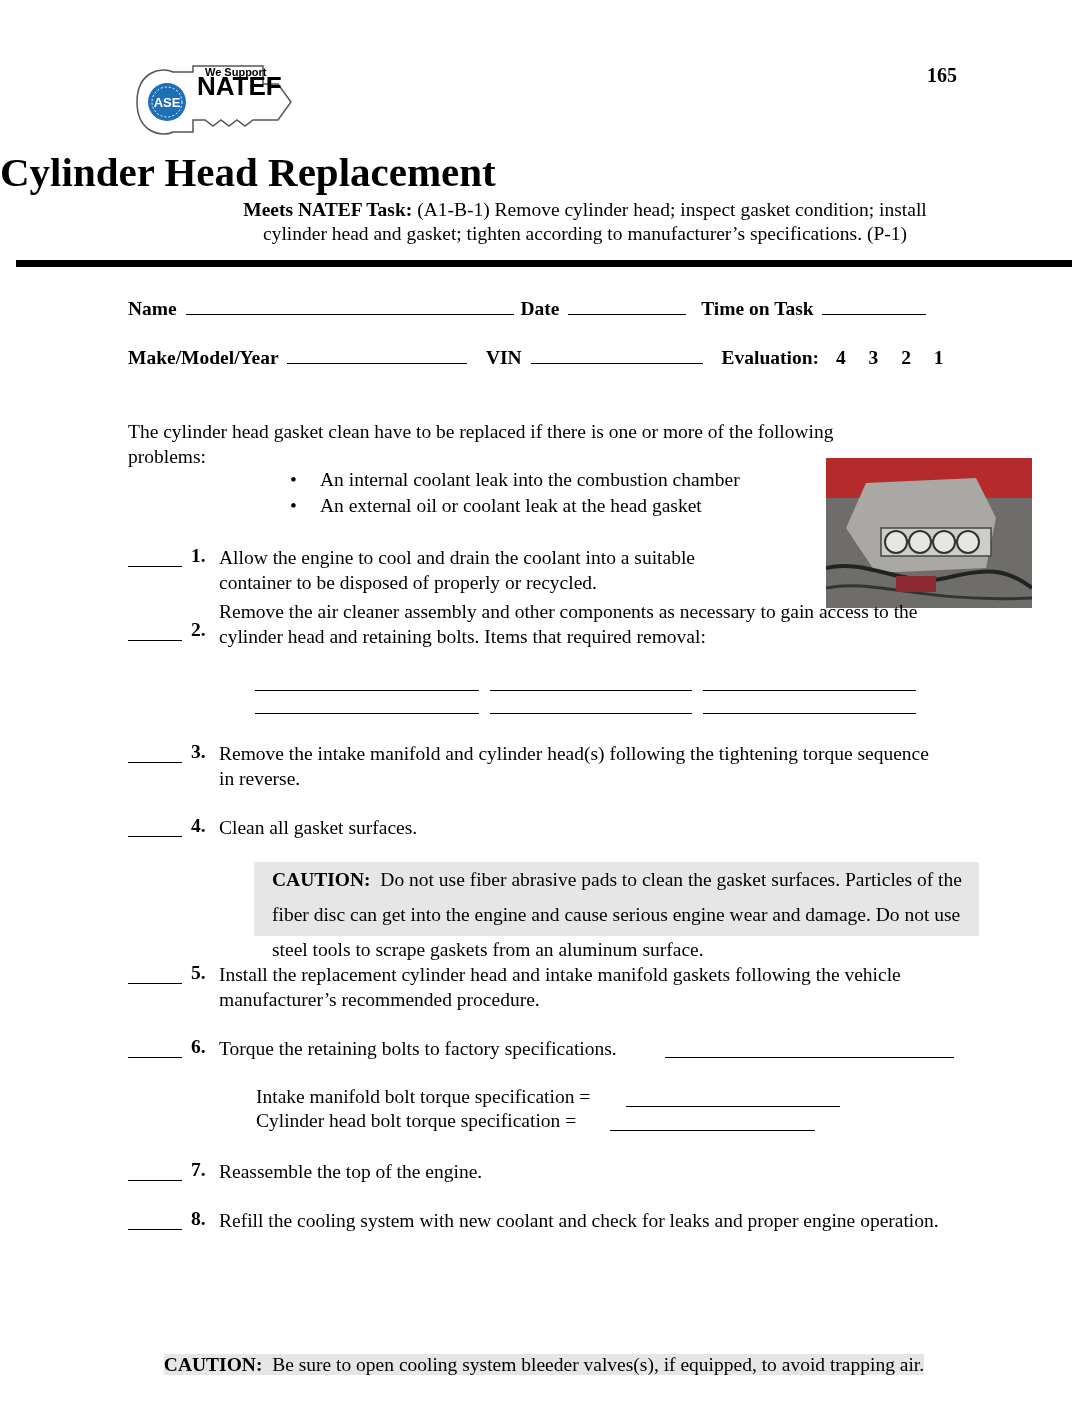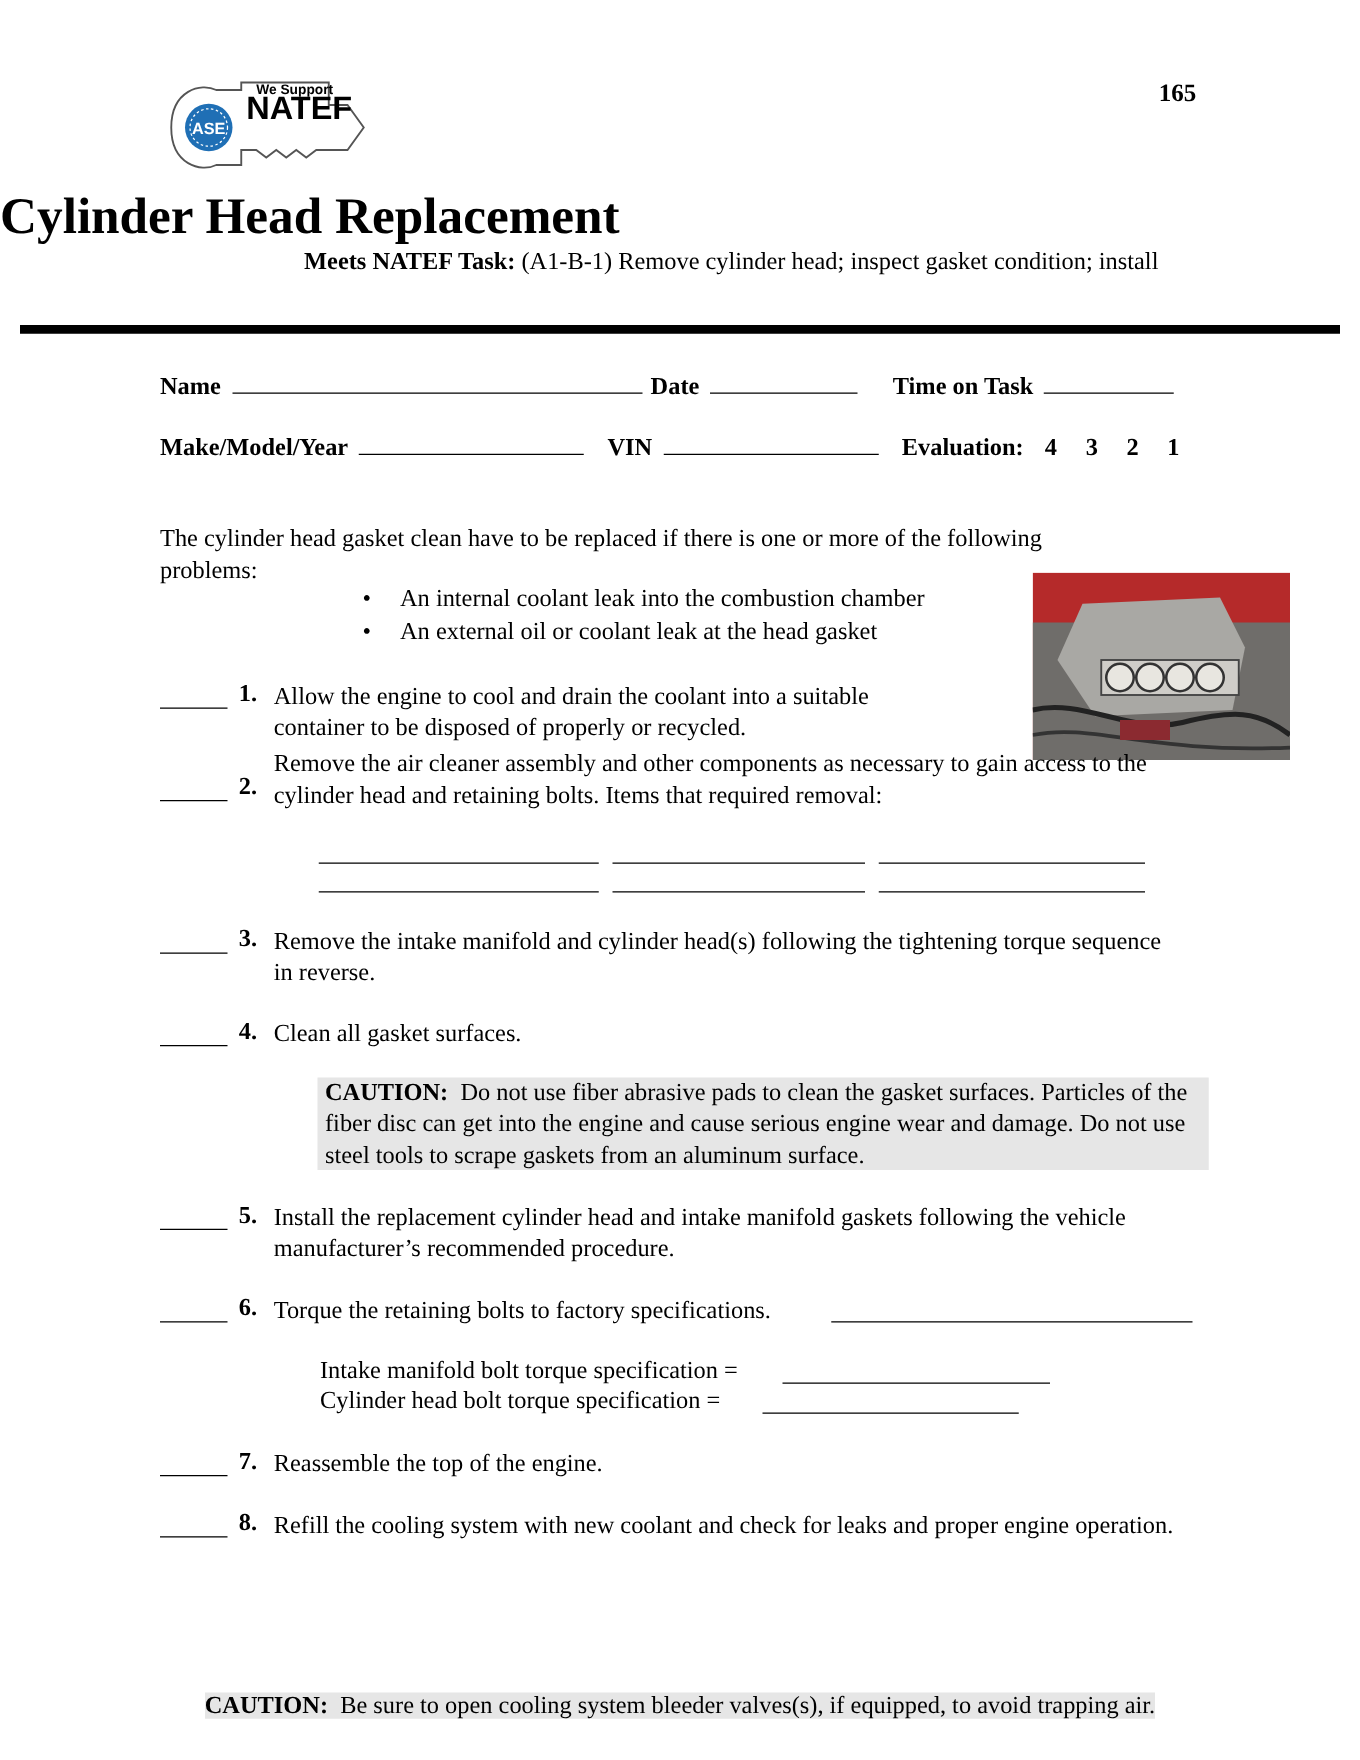--- a/index.html
+++ b/index.html
@@ -14,21 +14,21 @@
   .rule { left:16px; top:260px; width:1056px; height:7px; background:#000; }
   .field-row { font-size:19.5px; font-weight:bold; white-space:nowrap; }
   .blank { display:inline-block; border-bottom:1.5px solid #000; height:18px; vertical-align:baseline; }
   .p { font-size:19.5px; line-height:25px; }
   .bullet-li { font-size:19.5px; }
   .bullet-dot { position:absolute; left:-30px; }
   .step-line { position:absolute; left:128px; width:54px; border-bottom:1.5px solid #000; }
   .step-num { position:absolute; font-weight:bold; font-size:19.5px; }
   .step-text { position:absolute; left:219px; font-size:19.5px; line-height:25px; }
   .thin-blank { position:absolute; border-bottom:1px solid #000; height:0; }
-  .caution { background:#e6e6e6; font-size:19.5px; line-height:25px; padding:0 0 0 6px; }
+  .caution { background:#e6e6e6; font-size:19.5px; line-height:35px; padding:0 0 0 18px; }
   .caution b { font-weight:bold; }
   .engine-photo { left:826px; top:458px; width:206px; height:150px; overflow:hidden; }
 </style>
 </head>
 <body>
 
 <div class="abs logo">
   <svg width="160" height="80" viewBox="0 0 160 80">
     <path d="M4,40 C4,10 28,4 40,10 L60,10 L60,4 L130,4 L130,22 L145,22 L158,40 L145,58 L120,58 L112,64 L104,58 L96,64 L88,58 L80,64 L72,58 L60,58 L60,70 L40,70 C28,76 4,70 4,40 Z" fill="#fff" stroke="#555" stroke-width="1.5"></path>
     <circle cx="34" cy="40" r="19" fill="#1f6fb5"></circle>
@@ -39,30 +39,31 @@
   <div class="abs" style="left:64px;top:9px;font-family:Liberation Sans, sans-serif;font-size:26px;font-weight:bold;letter-spacing:0px;">NATEF</div>
 </div>
 
 <div class="abs page-num">165</div>
 
 <div class="abs title">Cylinder Head Replacement</div>
 
 <div class="abs task">
   <b>Meets NATEF Task:</b>
   <span>(A1-B-1)  Remove cylinder head; inspect gasket condition; install</span><br>
+  <span>cylinder head and gasket; tighten according to manufacturer’s specifications.  (P-1)</span>
 </div>
 
 <div class="abs rule"></div>
 
 <div class="abs field-row" style="left:128px;top:296px;">
   <span>Name</span>
   <span class="blank" style="width:328px;margin-left:4px;"></span>
   <span style="margin-left:2px;">Date</span>
   <span class="blank" style="width:118px;margin-left:4px;"></span>
-  <span style="margin-left:23px;">Time on Task</span>
+  <span style="margin-left:10px;">Time on Task</span>
   <span class="blank" style="width:104px;margin-left:4px;"></span>
 </div>
 
 <div class="abs field-row" style="left:128px;top:345px;">
   <span>Make/Model/Year</span>
   <span class="blank" style="width:180px;margin-left:4px;"></span>
   <span style="margin-left:14px;">VIN</span>
   <span class="blank" style="width:172px;margin-left:4px;"></span>
   <span style="margin-left:14px;">Evaluation:</span>
   <span style="margin-left:12px;">4</span>

